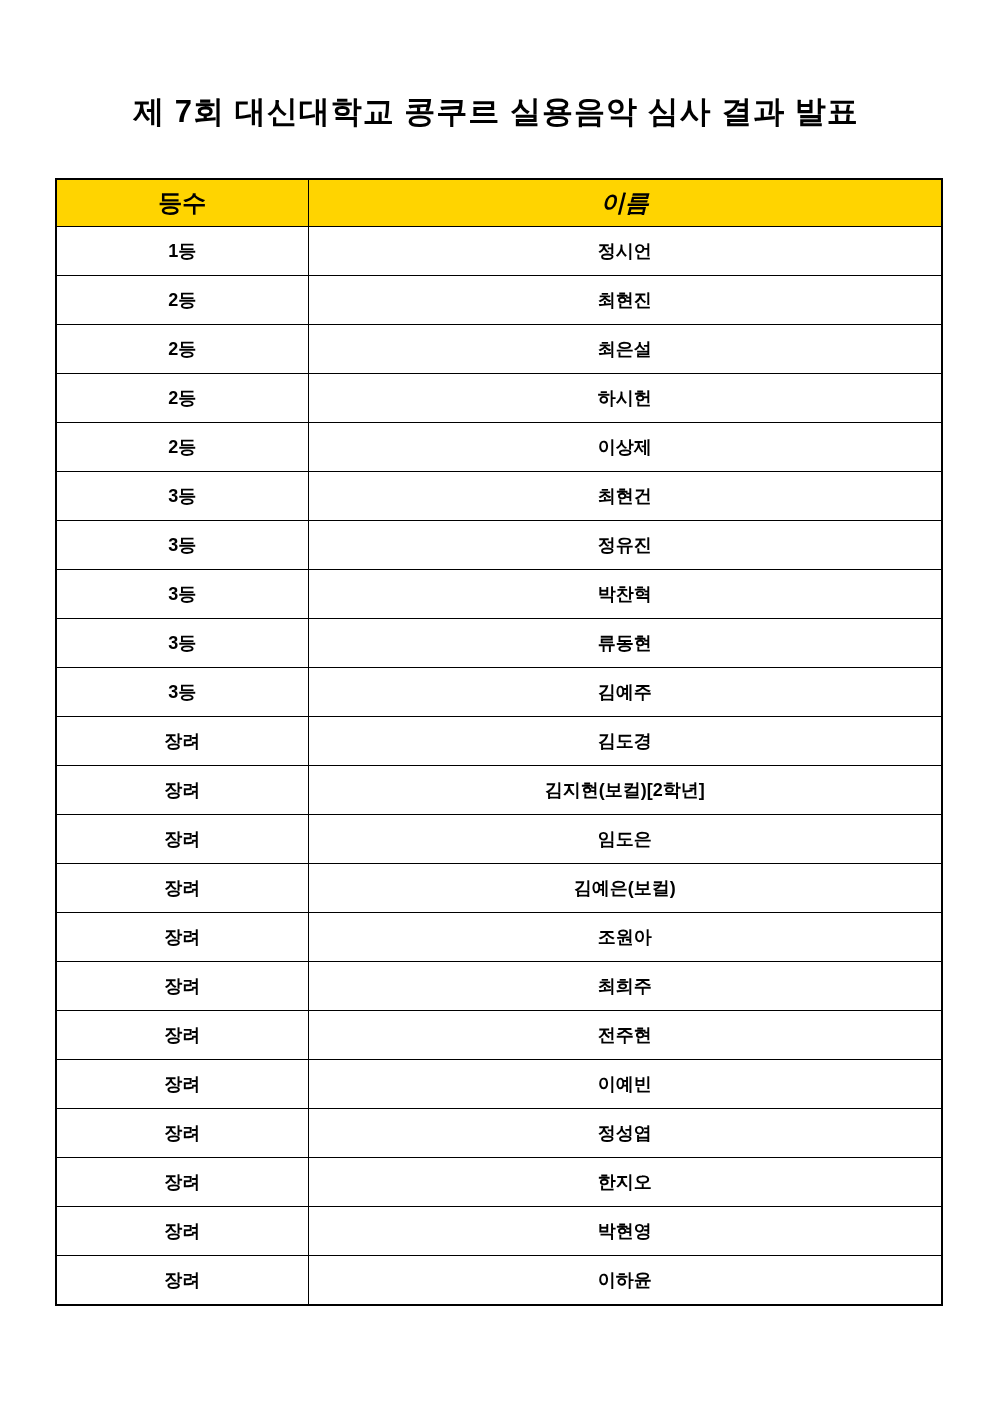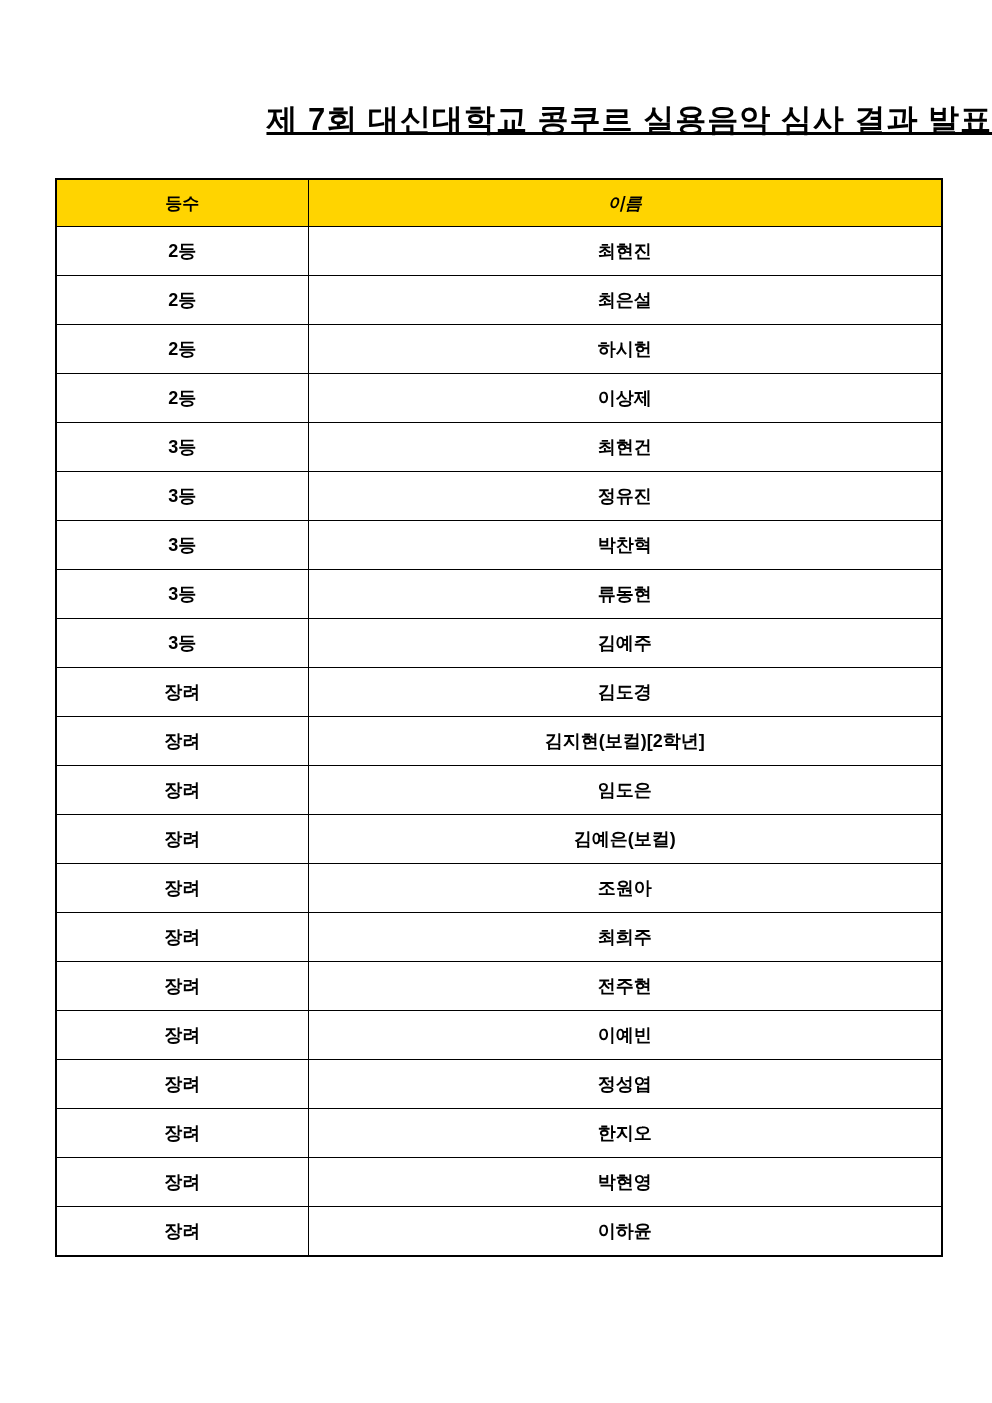--- a/index.html
+++ b/index.html
@@ -10,29 +10,28 @@
     width: 992px;
     height: 1403px;
     background: #ffffff;
     font-family: "Liberation Sans", sans-serif;
     color: #000000;
     position: relative;
     overflow: hidden;
   }
   .page-title {
     position: absolute;
-    top: 78px;
+    top: 70px;
     left: 0;
     width: 100%;
-    text-align: right;
+    text-align: center;
     font-size: 31px;
     font-weight: bold;
     letter-spacing: 1px;
     white-space: nowrap;
-    text-decoration: underline;
   }
   table.results {
     position: absolute;
     top: 178px;
     left: 55px;
     width: 886px;
     border-collapse: collapse;
     table-layout: fixed;
     border: 2px solid #000000;
   }
@@ -43,21 +42,21 @@
     border: 1.5px solid #000000;
     text-align: center;
     vertical-align: middle;
     font-weight: bold;
     padding: 0;
     overflow: hidden;
     white-space: nowrap;
   }
   table.results th {
     height: 46px;
-    font-size: 17px;
+    font-size: 24px;
   }
   table.results td {
     height: 48px;
     font-size: 18px;
   }
 </style>
 </head>
 <body style="background: rgb(255, 255, 255);">
 
 <h1 class="page-title">제 7회 대신대학교 콩쿠르 실용음악 심사 결과 발표</h1>
@@ -68,20 +67,24 @@
     <col class="name-col">
   </colgroup>
   <thead>
     <tr>
       <th style="background: rgb(255, 212, 0);">등수</th>
       <th style="background: rgb(255, 212, 0); font-style: italic;">이름</th>
     </tr>
   </thead>
   <tbody>
 
+  <tr>
+      <td>1등</td>
+      <td>정시언</td>
+    </tr>
       <tr>
       <td>2등</td>
       <td>최현진</td>
     </tr>
       <tr>
       <td>2등</td>
       <td>최은설</td>
     </tr>
       <tr>
       <td>2등</td>

